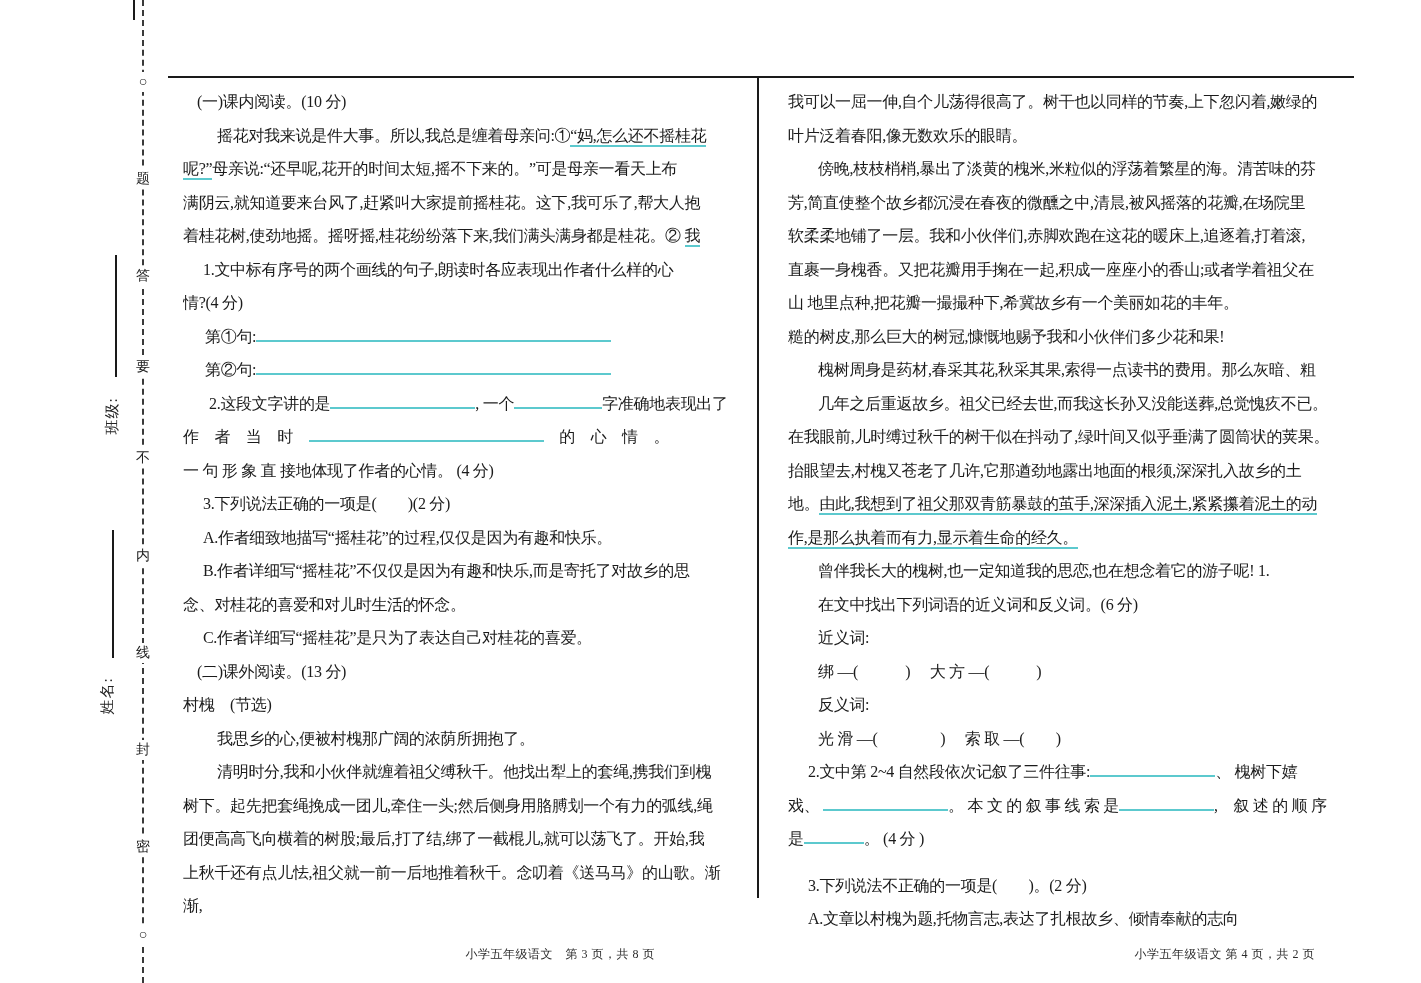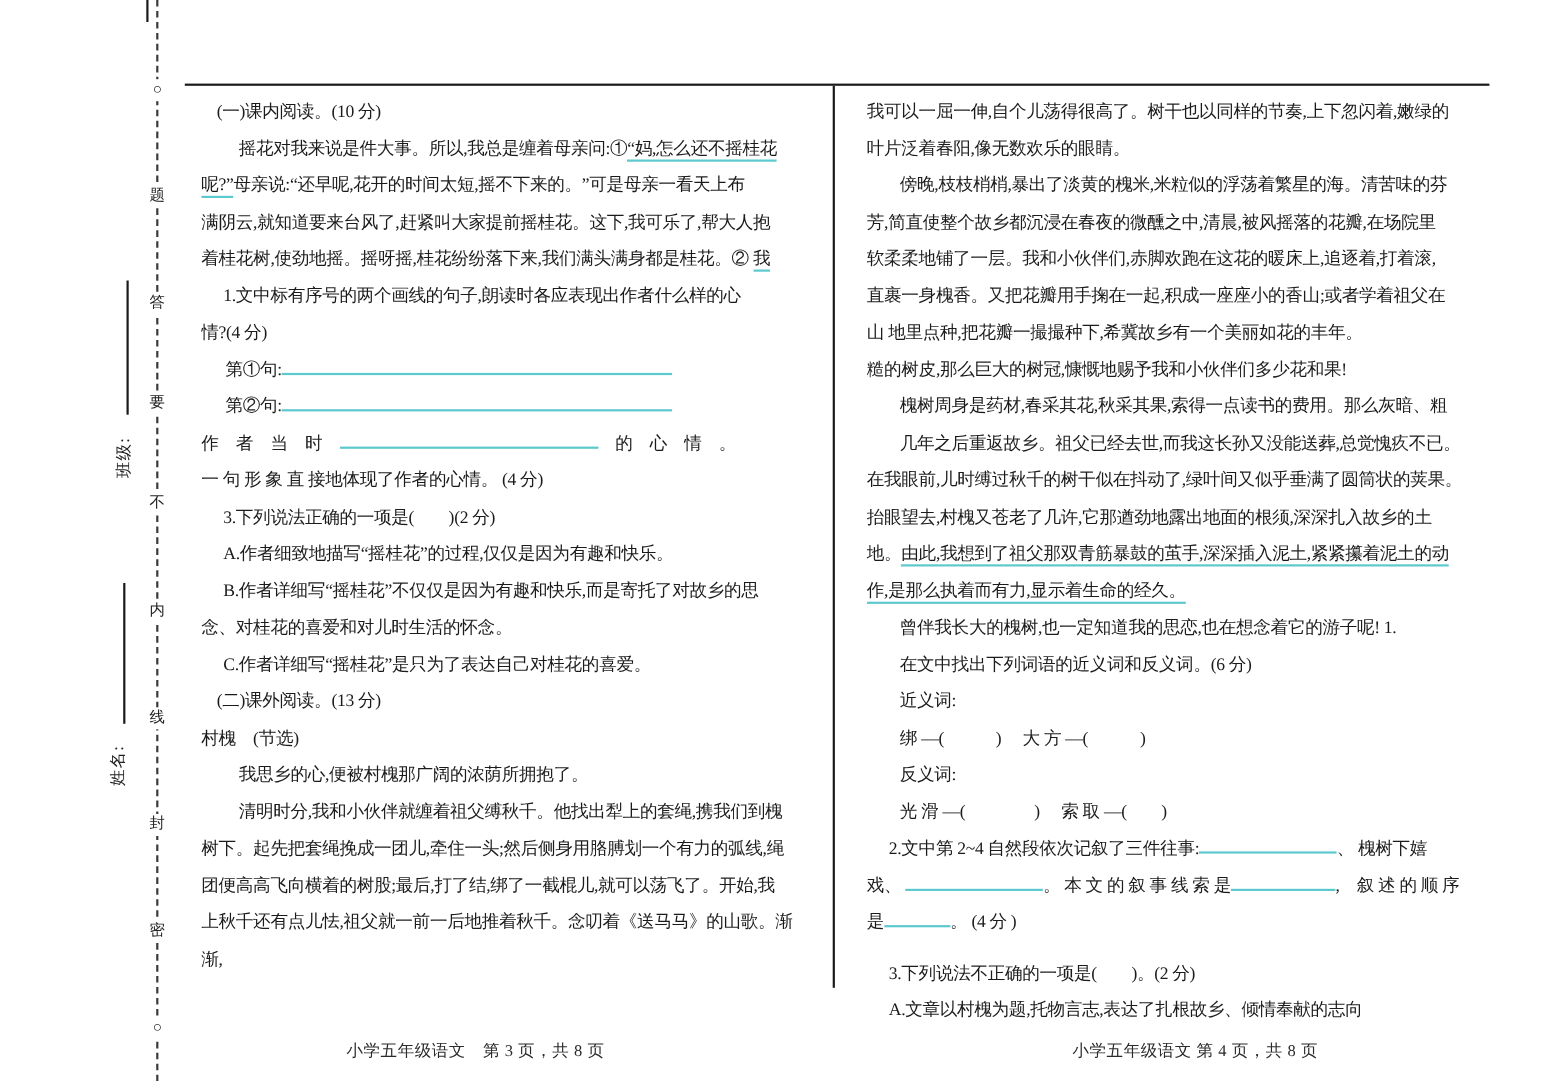--- a/index.html
+++ b/index.html
@@ -37,22 +37,22 @@
   .useg{
     border-bottom:2px solid var(--ul,#5cc9ce);
     padding-bottom:1px;
   }
   .blank{
     display:inline-block;height:15px;
     border-bottom:2px solid var(--ul,#5cc9ce);
     vertical-align:baseline;
   }
   .footer{
-    position:absolute;top:946px;width:340px;text-align:left;
-    font-size:15px;color:#2a2a2a;letter-spacing:0.5px;
+    position:absolute;top:946px;width:340px;text-align:right;
+    font-size:12px;color:#2a2a2a;letter-spacing:0.5px;
   }
 </style>
 </head>
 <body>
 
 <div class="rule" style="left:168px;top:76px;width:1186px;height:2px;"></div>
 
 <div class="rule" style="left:757px;top:78px;width:2px;height:820px;"></div>
 
 <div class="rule" style="left:133px;top:0;width:2px;height:20px;"></div>
@@ -83,20 +83,21 @@
 <div class="page page-left" id="page-left">
     <div class="tline" style="padding-left: 14px;"><span class="seg">(一)课内阅读。(10 分)</span></div>
     <div class="tline" style="padding-left: 34px;"><span class="seg">摇花对我来说是件大事。所以,我总是缠着母亲问:①</span><span class="useg">“妈,怎么还不摇桂花</span></div>
     <div class="tline"><span class="useg">呢?”</span><span class="seg">母亲说:“还早呢,花开的时间太短,摇不下来的。”可是母亲一看天上布</span></div>
     <div class="tline"><span class="seg">满阴云,就知道要来台风了,赶紧叫大家提前摇桂花。这下,我可乐了,帮大人抱</span></div>
     <div class="tline"><span class="seg">着桂花树,使劲地摇。摇呀摇,桂花纷纷落下来,我们满头满身都是桂花。② </span><span class="useg">我</span></div>
     <div class="tline" style="padding-left: 20px;"><span class="seg">1.文中标有序号的两个画线的句子,朗读时各应表现出作者什么样的心</span></div>
     <div class="tline"><span class="seg">情?(4 分)</span></div>
     <div class="tline" style="padding-left: 22px;"><span class="seg">第①句:</span><span class="blank" style="width: 355px;"></span></div>
     <div class="tline" style="padding-left: 22px;"><span class="seg">第②句:</span><span class="blank" style="width: 355px;"></span></div>
+    <div class="tline" style="padding-left: 26px;"><span class="seg">2.这段文字讲的是</span><span class="blank" style="width: 145px;"></span><span class="seg">, 一个</span><span class="blank" style="width: 88px;"></span><span class="seg">字准确地表现出了</span></div>
     <div class="tline"><span class="seg">作　者　当　时　</span><span class="blank" style="width: 235px;"></span><span class="seg">　的　心　情　。</span></div>
     <div class="tline"><span class="seg">一 句 形 象 直 接地体现了作者的心情。 (4 分)</span></div>
     <div class="tline" style="padding-left: 20px;"><span class="seg">3.下列说法正确的一项是(　　)(2 分)</span></div>
     <div class="tline" style="padding-left: 20px;"><span class="seg">A.作者细致地描写“摇桂花”的过程,仅仅是因为有趣和快乐。</span></div>
     <div class="tline" style="padding-left: 20px;"><span class="seg">B.作者详细写“摇桂花”不仅仅是因为有趣和快乐,而是寄托了对故乡的思</span></div>
     <div class="tline"><span class="seg">念、对桂花的喜爱和对儿时生活的怀念。</span></div>
     <div class="tline" style="padding-left: 20px;"><span class="seg">C.作者详细写“摇桂花”是只为了表达自己对桂花的喜爱。</span></div>
     <div class="tline" style="padding-left: 14px;"><span class="seg">(二)课外阅读。(13 分)</span></div>
     <div class="tline center"><span class="seg">村槐　(节选)</span></div>
     <div class="tline" style="padding-left: 34px;"><span class="seg">我思乡的心,便被村槐那广阔的浓荫所拥抱了。</span></div>
@@ -128,13 +129,13 @@
     <div class="tline" style="padding-left: 30px;"><span class="seg">反义词:</span></div>
     <div class="tline" style="padding-left: 30px;"><span class="seg">光 滑 —(　　　　)　 索 取 —(　　)</span></div>
     <div class="tline" style="padding-left: 20px;"><span class="seg">2.文中第 2~4 自然段依次记叙了三件往事:</span><span class="blank" style="width: 125px;"></span><span class="seg">、 槐树下嬉</span></div>
     <div class="tline"><span class="seg">戏、 </span><span class="blank" style="width: 125px;"></span><span class="seg">。 本 文 的 叙 事 线 索 是</span><span class="blank" style="width: 95px;"></span><span class="seg">,　叙 述 的 顺 序</span></div>
     <div class="tline"><span class="seg">是</span><span class="blank" style="width: 60px;"></span><span class="seg">。 (4 分 )</span></div>
     <div class="tline" style="padding-left: 20px; margin-top: 13px;"><span class="seg">3.下列说法不正确的一项是(　　)。(2 分)</span></div>
     <div class="tline" style="padding-left: 20px;"><span class="seg">A.文章以村槐为题,托物言志,表达了扎根故乡、倾情奉献的志向</span></div>
   </div>
 
 <div class="footer" style="left:315px;">小学五年级语文　第 3 页，共 8 页</div>
-<div class="footer" style="left:975px;">小学五年级语文 第 4 页，共 8 页</div>
+<div class="footer" style="left:975px;">小学五年级语文 第 4 页，共 2 页</div>
 
 </body></html>

